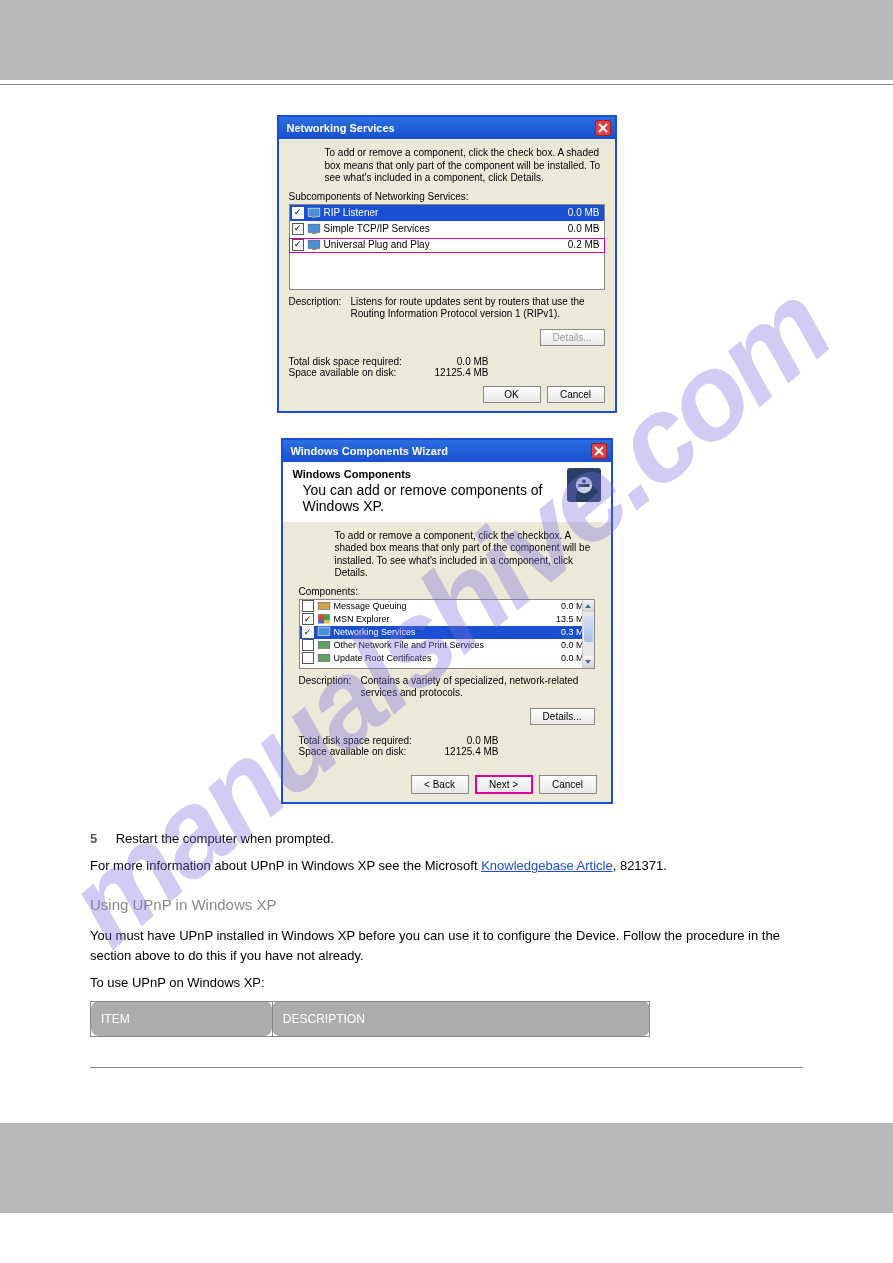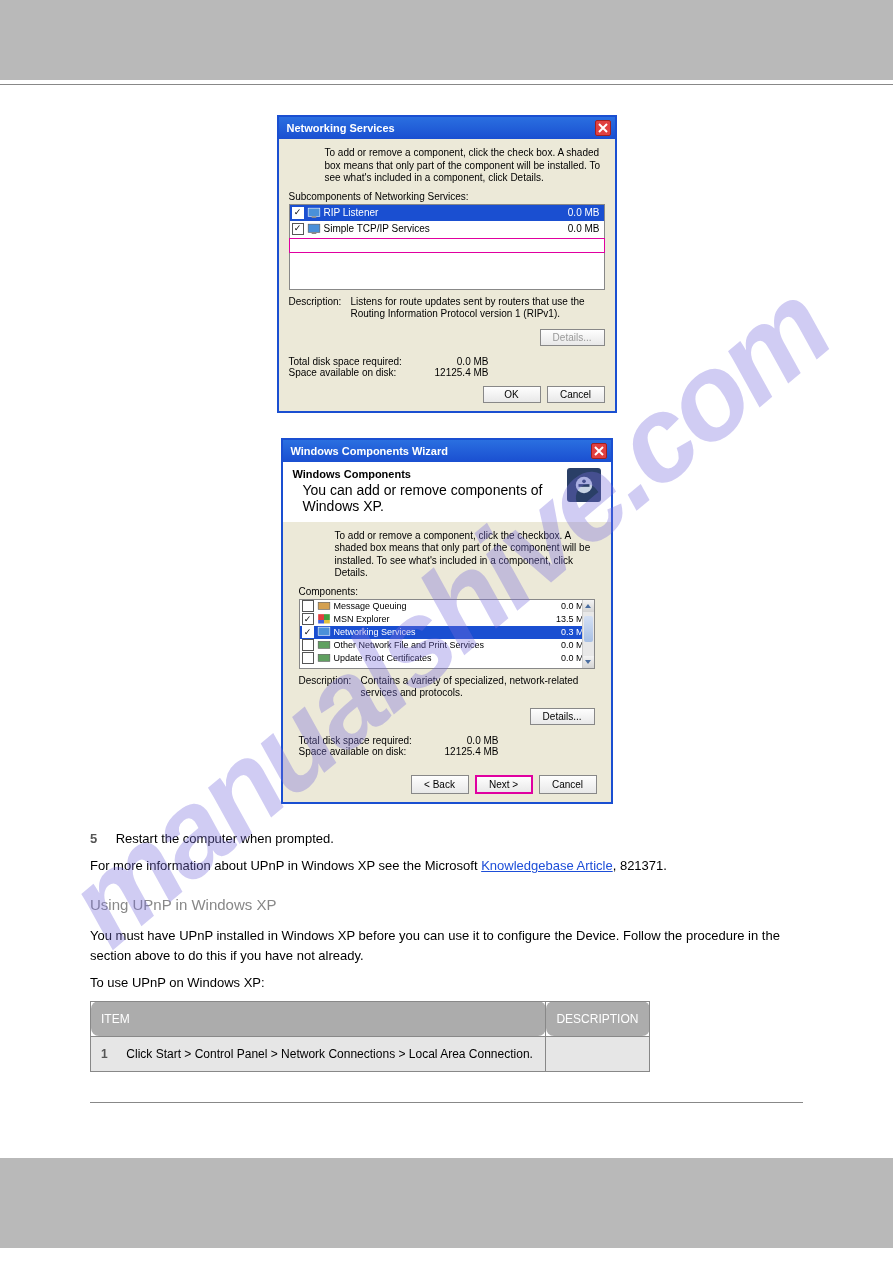--- a/index.html
+++ b/index.html
@@ -110,20 +110,31 @@
           <span class="chk checked"></span>
           <span class="icon">
               <svg viewBox="0 0 12 10">
                 <rect x="1" y="1" width="10" height="7" fill="#4a90d9" stroke="#555" stroke-width="0.5"></rect>
                 <rect x="4" y="8" width="4" height="2" fill="#888"></rect>
               </svg>
             </span>
           <span class="label">Simple TCP/IP Services</span>
           <span class="size">0.0 MB</span>
         </div>
+        <div class="row">
+          <span class="chk checked"></span>
+          <span class="icon">
+              <svg viewBox="0 0 12 10">
+                <rect x="1" y="1" width="10" height="7" fill="#4a90d9" stroke="#555" stroke-width="0.5"></rect>
+                <rect x="4" y="8" width="4" height="2" fill="#888"></rect>
+              </svg>
+            </span>
+          <span class="label">Universal Plug and Play</span>
+          <span class="size">0.2 MB</span>
+        </div>
         <div class="highlight-pink hp1"></div>
       </div>
       <div class="desc-row">
         <span class="dl">Description:</span>
         <span class="dv">Listens for route updates sent by routers that use the Routing Information Protocol version 1 (RIPv1).</span>
       </div>
       <div class="space-details-wrap">
         <div class="space-col">
           <div class="space-row">
             <span class="sl">Total disk space required:</span>
@@ -273,27 +284,20 @@
     <div class="section-head">Using UPnP in Windows XP</div>
     <p>You must have UPnP installed in Windows XP before you can use it to configure the Device. Follow the procedure in the section above to do this if you have not already.</p>
     <p>To use UPnP on Windows XP:</p>
 
     <table class="info">
       <tbody>
           <tr>
         <th>ITEM</th>
         <th>DESCRIPTION</th>
       </tr>
-      <tr>
-        <td>
-          <span class="num">1</span>
-          <span>Click Start &gt; Control Panel &gt; Network Connections &gt; Local Area Connection.</span>
-        </td>
-        <td></td>
-      </tr>
     </tbody>
       </table>
 
     <div class="page-bottom-border"></div>
   </div>
 </div>
 
 <div class="bottom-bar"></div>
 
 </body></html>

